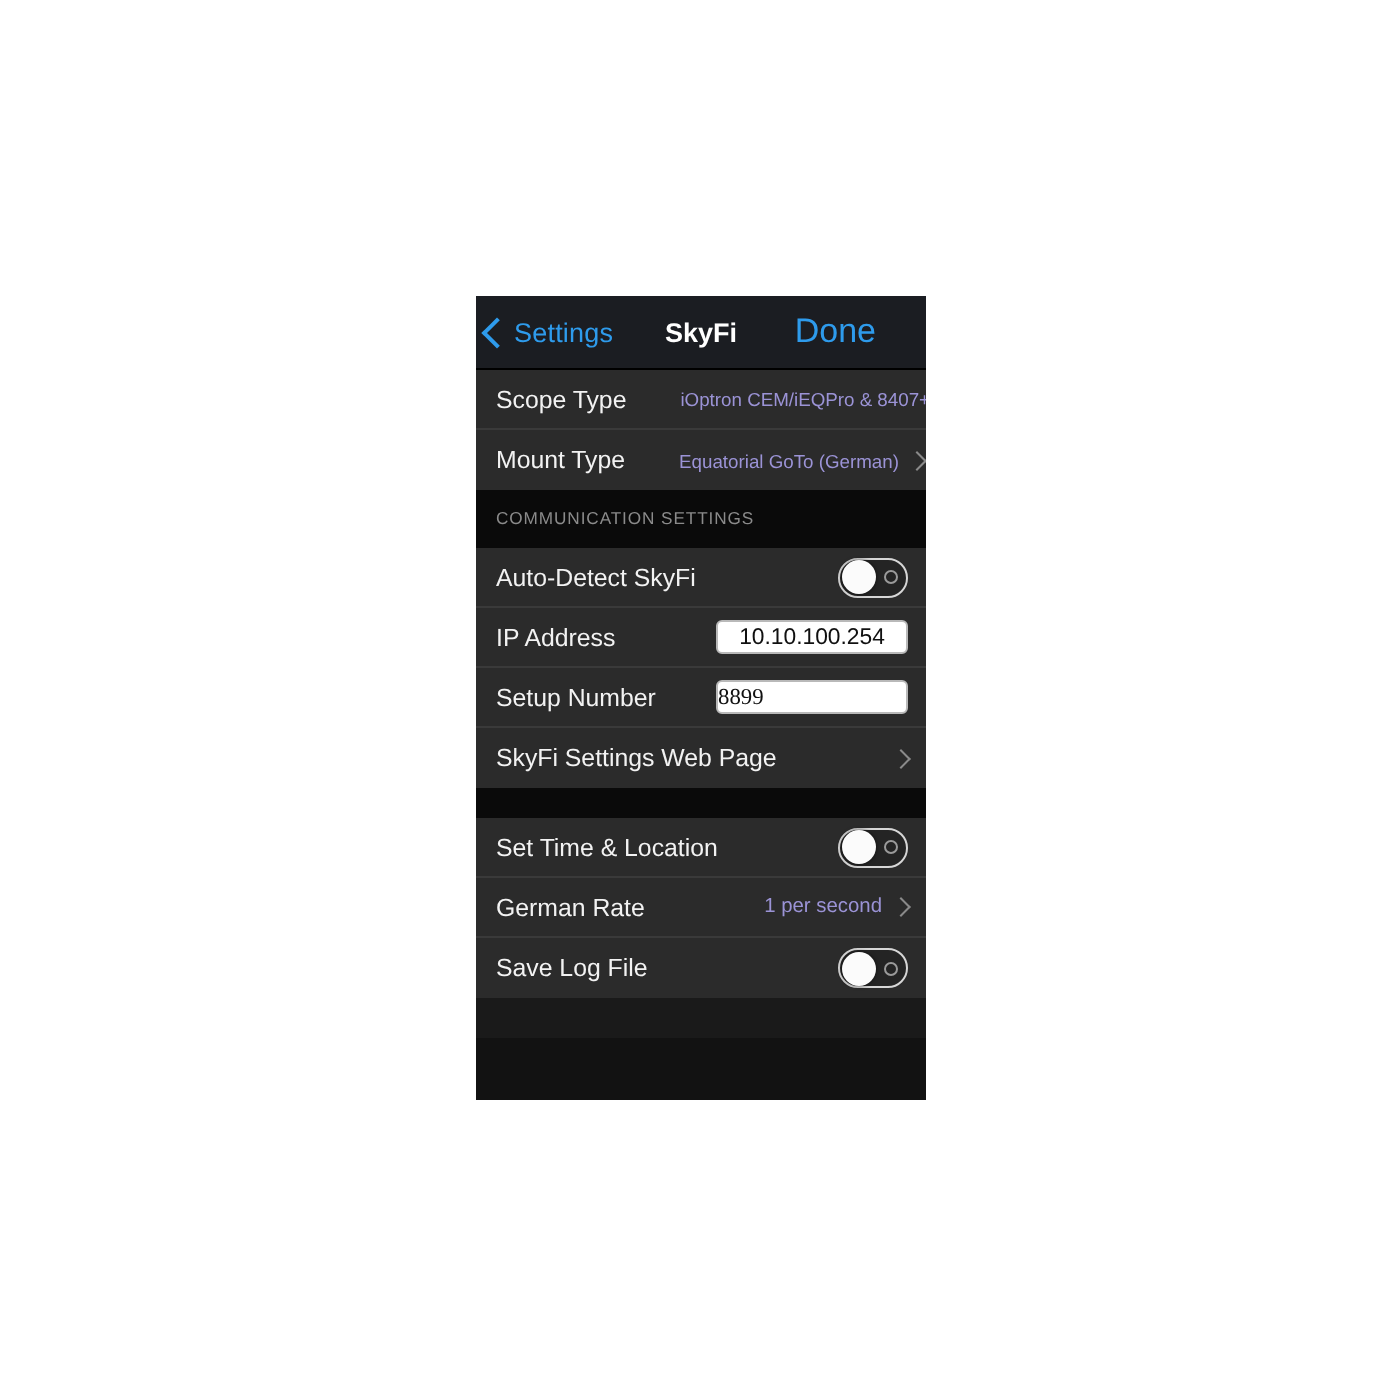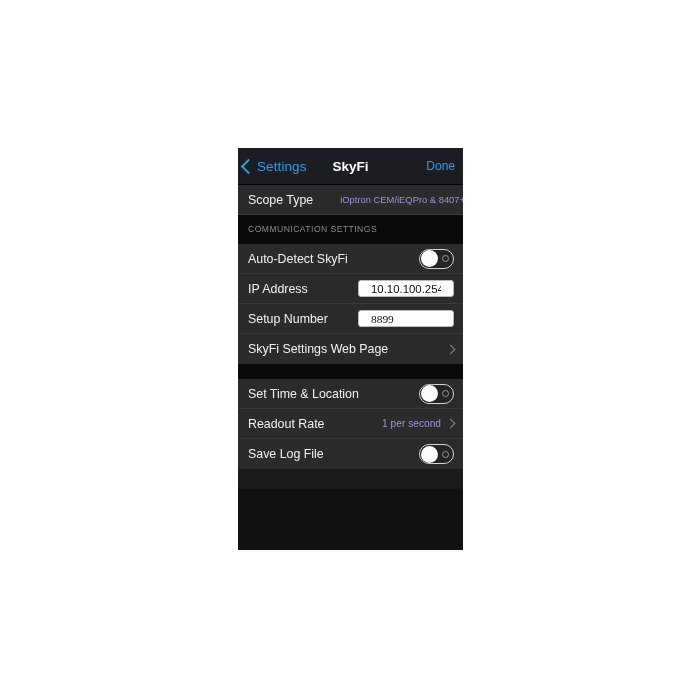--- a/index.html
+++ b/index.html
@@ -67,23 +67,23 @@
     left: 0;
     right: 0;
     text-align: center;
     color: #ffffff;
     font-size: 13.5px;
     font-weight: bold;
     pointer-events: none;
   }
   .nav-done {
     position: absolute;
-    right: 8px;
+    right: 25px;
     color: #2e9bec;
-    font-size: 12px;
+    font-size: 17px;
     cursor: pointer;
     margin-left: 28px;
   }
 
   
   .section-header {
     background: #0a0a0a;
     color: #8b8b8b;
     font-size: 8.6px;
     letter-spacing: 0.45px;
@@ -177,21 +177,21 @@
   
   .text-field {
     width: 96px;
     height: 17px;
     background: #ffffff;
     border: 1px solid #b9b9b9;
     border-radius: 3px;
     color: #101010;
     font-family: "Liberation Sans", sans-serif;
     font-size: 11.4px;
-    padding: 0 12px;
+    padding: 0 0;
     box-sizing: border-box;
     outline: none;
     flex: 0 0 auto;
   }
   .text-field.center { text-align: center; }
   .text-field.left { text-align: left; font-family: Liberation Serif, serif; }
 
   
   .bottom-filler {
     background: #1a1a1a;
@@ -216,20 +216,26 @@
 
 
     <div class="group">
       <div class="row">
         <span class="row-label">Scope Type</span>
         <span class="row-spacer"></span>
         <span class="row-value small">iOptron CEM/iEQPro &amp; 8407+</span>
         <span class="chevron-right"></span>
       </div>
 
+      <div class="row last">
+        <span class="row-label">Mount Type</span>
+        <span class="row-spacer"></span>
+        <span class="row-value small">Equatorial GoTo (German)</span>
+        <span class="chevron-right"></span>
+      </div>
     </div>
 
     <div class="section-header">COMMUNICATION SETTINGS</div>
 
     <div class="group">
       <div class="row">
         <span class="row-label">Auto-Detect SkyFi</span>
         <span class="row-spacer"></span>
         <span class="toggle">
           <span class="knob"></span>
@@ -262,21 +268,21 @@
       <div class="row">
         <span class="row-label">Set Time &amp; Location</span>
         <span class="row-spacer"></span>
         <span class="toggle">
           <span class="knob"></span>
           <span class="ring"></span>
         </span>
       </div>
 
       <div class="row">
-        <span class="row-label">Readout Rate</span>
+        <span class="row-label">German Rate</span>
         <span class="row-spacer"></span>
         <span class="row-value">1 per second</span>
         <span class="chevron-right"></span>
       </div>
 
       <div class="row last">
         <span class="row-label">Save Log File</span>
         <span class="row-spacer"></span>
         <span class="toggle">
           <span class="knob"></span>

